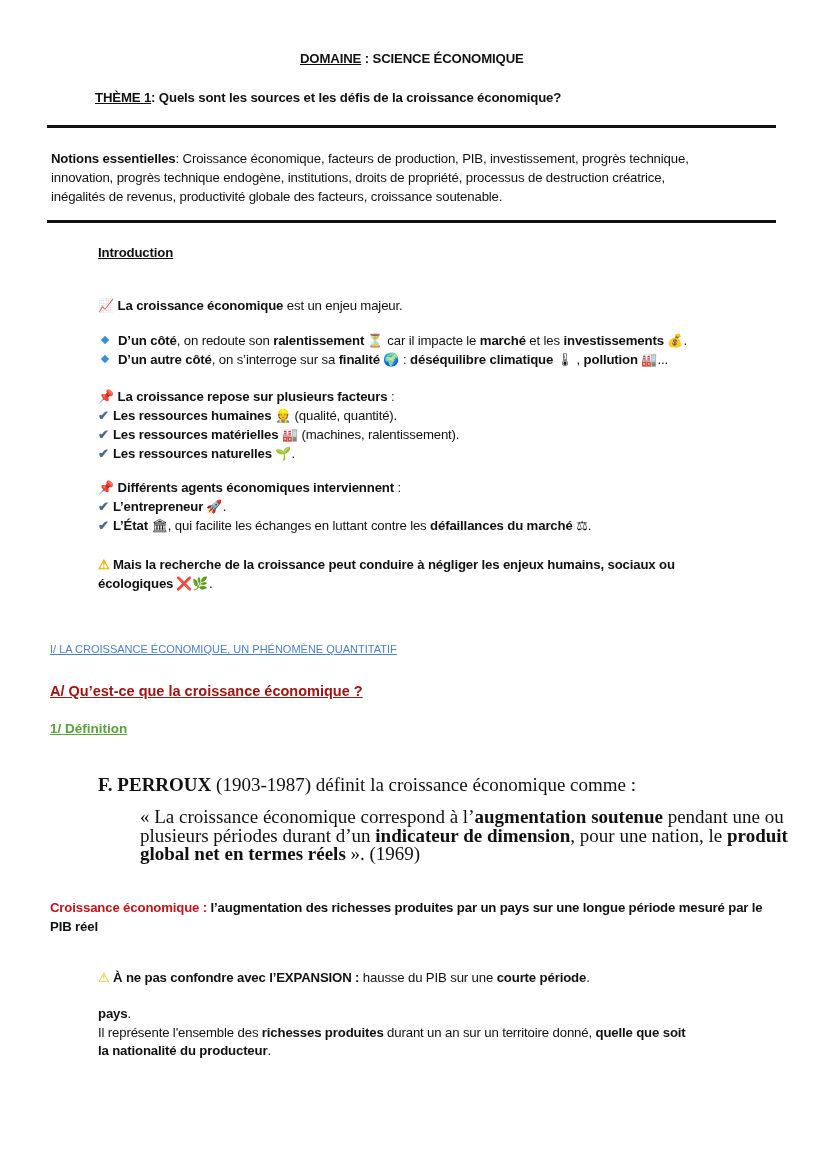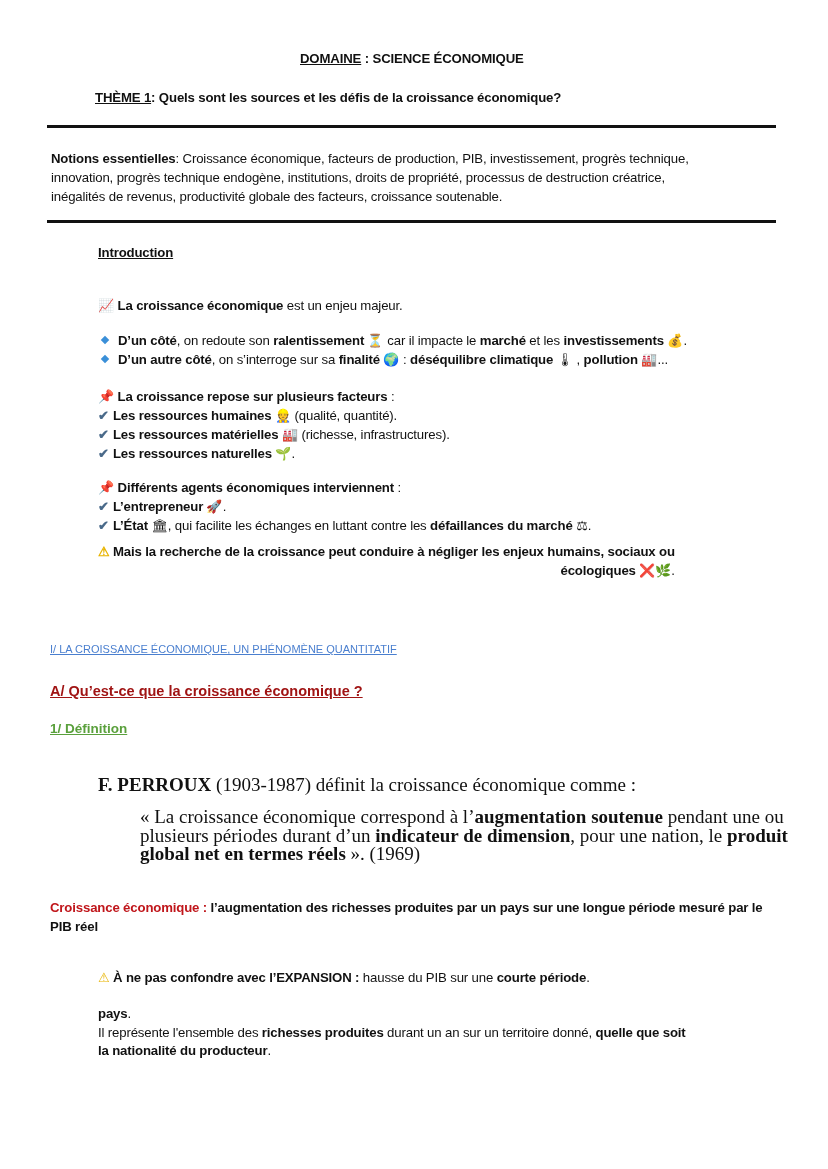--- a/index.html
+++ b/index.html
@@ -58,31 +58,31 @@
 <div class="abs sans line" style="left:98px; top:352px;">
   <span class="bullet-dot"></span><b>D’un autre côté</b><span>, on s’interroge sur sa </span><b>finalité</b>
   <span class="ico">🌍</span><span> : </span><b>déséquilibre climatique</b>
   <span class="ico">🌡</span><span> , </span><b>pollution</b>
   <span class="ico">🏭</span><span>...</span>
 </div>
 
 <div class="abs sans" style="left:98px; top:387px; line-height:19px;">
   <div class="line"><span class="ico pin">📌</span> <b>La croissance repose sur plusieurs facteurs</b><span> :</span></div>
   <div class="line"><span class="check">✔</span><b>Les ressources humaines</b> <span class="ico">👷</span><span> (qualité, quantité).</span></div>
-  <div class="line"><span class="check">✔</span><b>Les ressources matérielles</b> <span class="ico">🏭</span><span> (richesse, infrastructures).</span></div>
+  <div class="line"><span class="check">✔</span><b>Les ressources matérielles</b> <span class="ico">🏭</span><span> (machines, ralentissement).</span></div>
   <div class="line"><span class="check">✔</span><b>Les ressources naturelles</b> <span class="ico">🌱</span><span>.</span></div>
 </div>
 
 <div class="abs sans" style="left:98px; top:478px; line-height:19px;">
   <div class="line"><span class="ico pin">📌</span> <b>Différents agents économiques interviennent</b><span> :</span></div>
   <div class="line"><span class="check">✔</span><b>L’entrepreneur</b> <span class="ico">🚀</span><span>.</span></div>
   <div class="line"><span class="check">✔</span><b>L’État</b> <span class="ico">🏛</span><span>, qui facilite les échanges en luttant contre les </span><b>défaillances du marché</b> <span class="ico">⚖</span><span>.</span></div>
 </div>
 
-<div class="abs sans" style="left:98px; top:542px; line-height:19px; font-weight:bold;text-align:right;">
+<div class="abs sans" style="left:98px; top:555px; line-height:19px; font-weight:bold;">
   <div class="line"><span class="ico warn">⚠</span> <span>Mais la recherche de la croissance peut conduire à négliger les enjeux humains, sociaux ou</span></div>
   <div class="line"><span>écologiques</span> <span class="ico" style="color:#d42020">❌</span><span class="ico" style="color:#4a9a3a">🌿</span><span style="font-weight:normal">.</span></div>
 </div>
 
 <div class="abs line h1" style="left:50px; top:643px;">I/ LA CROISSANCE ÉCONOMIQUE, UN PHÉNOMÈNE QUANTITATIF</div>
 <div class="abs line h2" style="left:50px; top:683px;">A/ Qu’est-ce que la croissance économique ?</div>
 <div class="abs line h3" style="left:50px; top:721px;text-align:right;">1/ Définition</div>
 
 <div class="abs serif line" style="left:98px; top:774px;">
   <b>F. PERROUX</b><span> (1903-1987) définit la croissance économique comme :</span>

